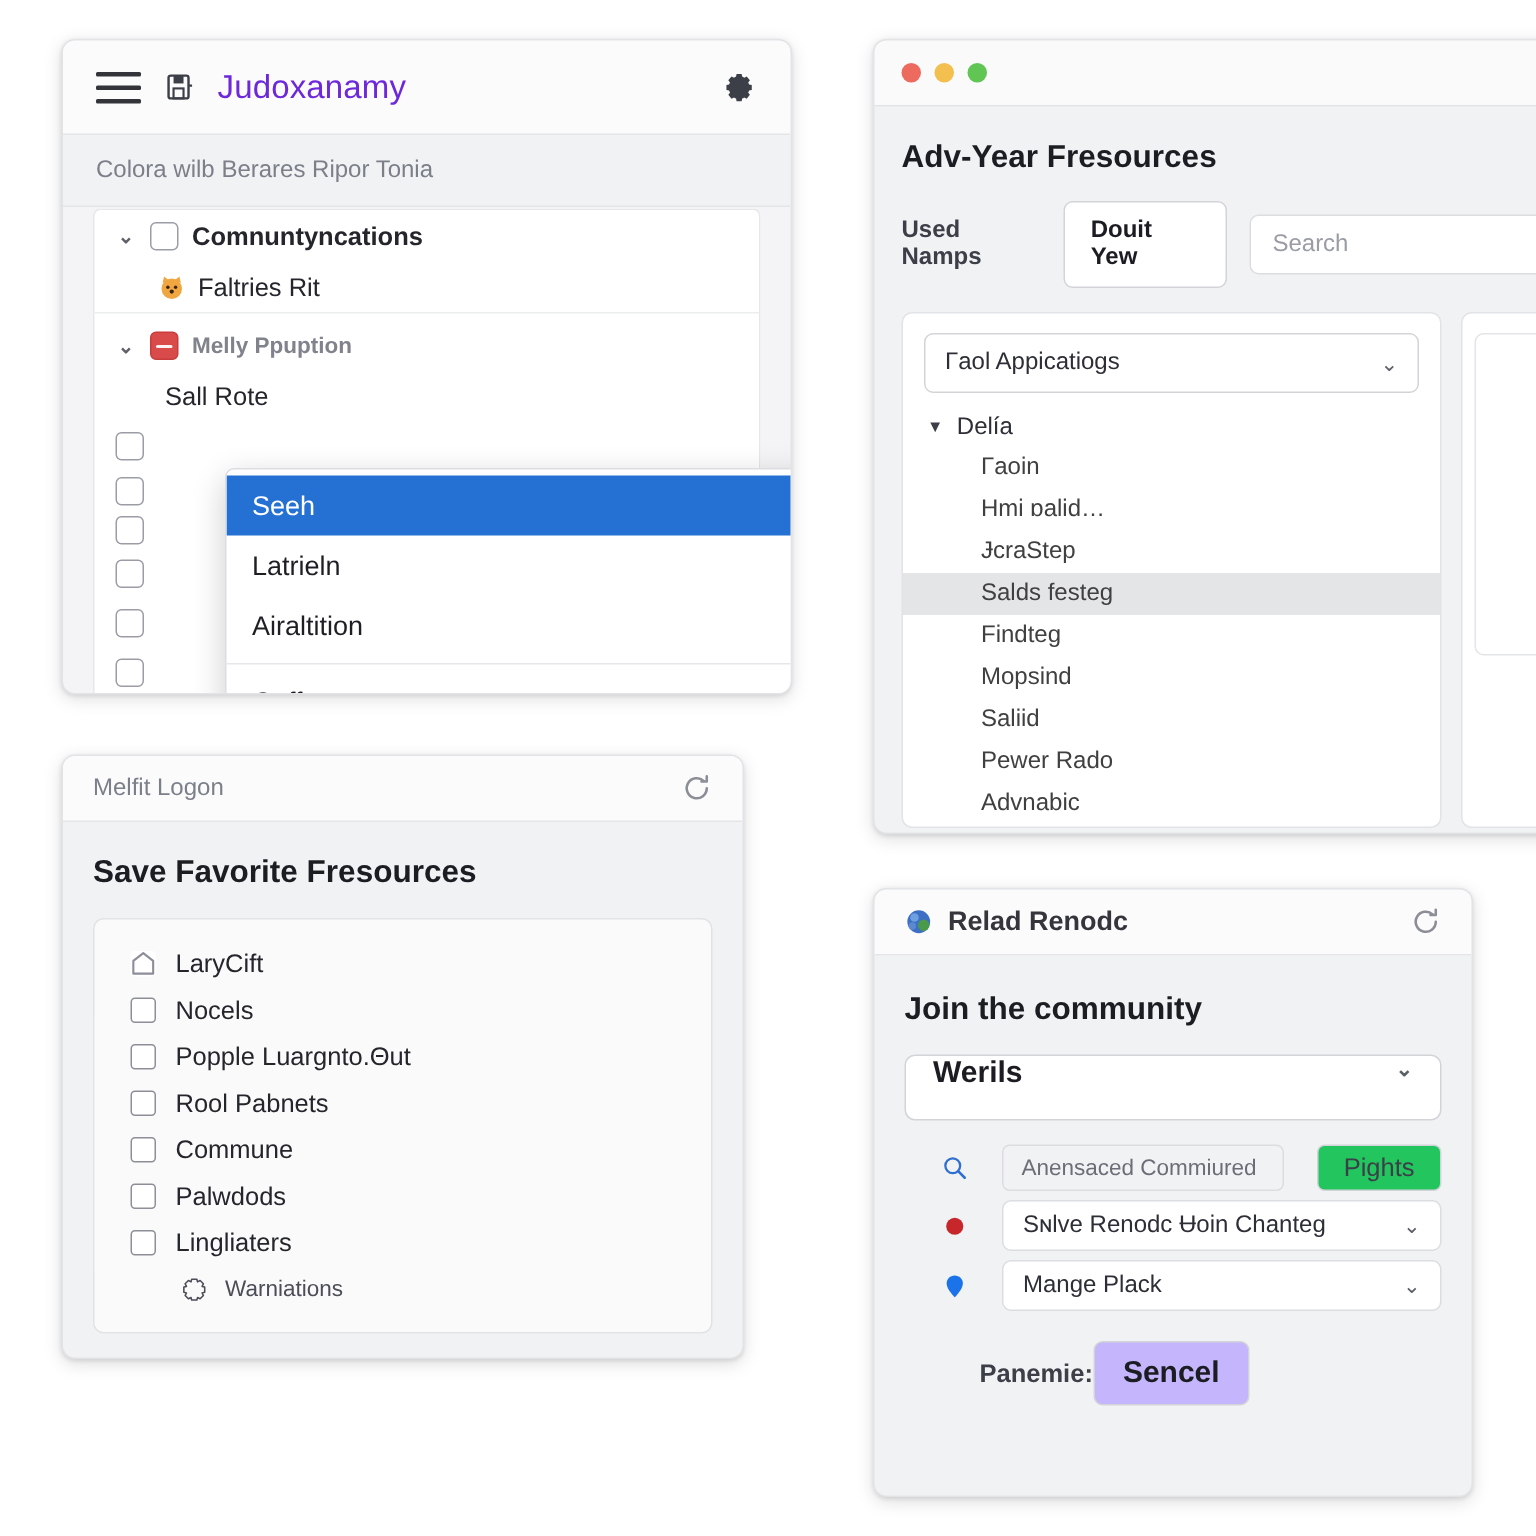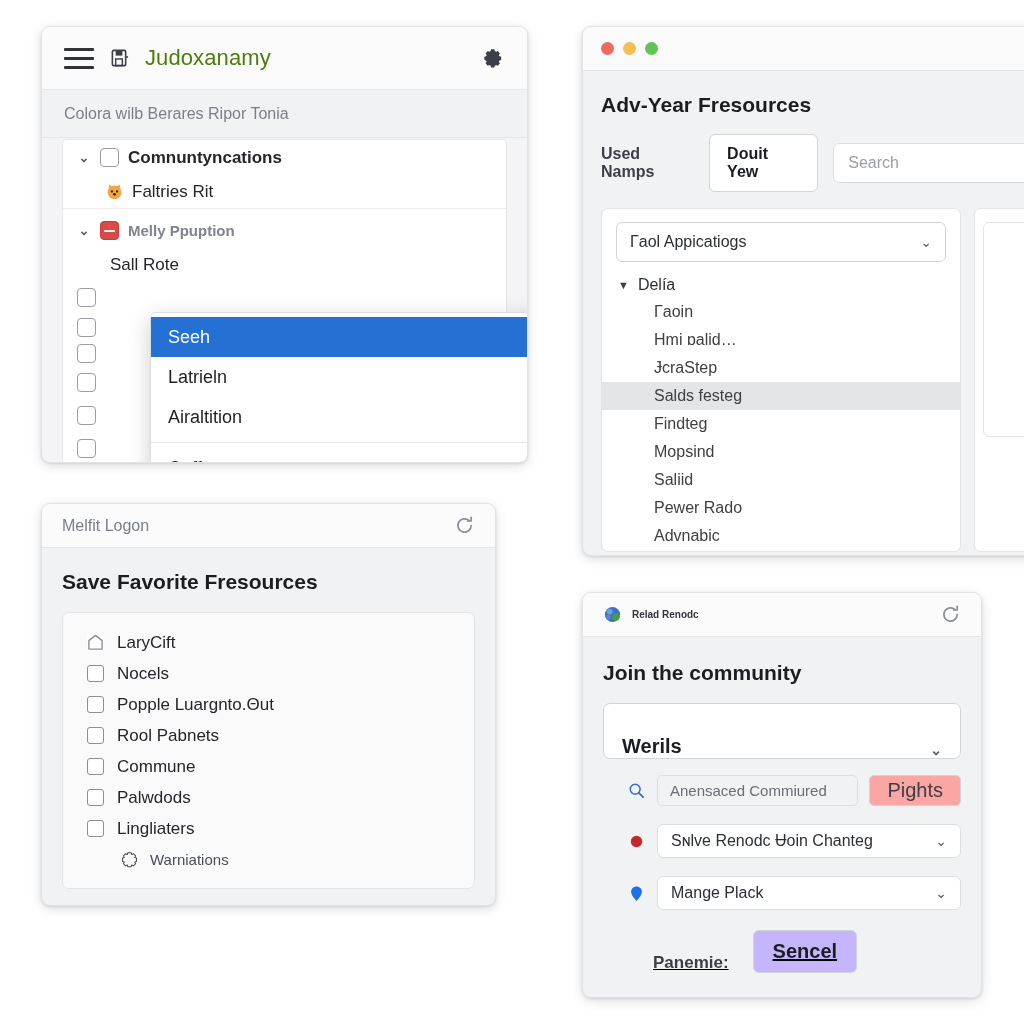--- a/index.html
+++ b/index.html
@@ -25,21 +25,21 @@
   
   #panel-tree { left: 41px; top: 26px; width: 487px; height: 437px; background:#f4f4f6; }
   .tb {
     height: 63px; background: #fbfbfc;
     border-bottom: 1px solid #e4e5e8;
     display: flex; align-items: center; padding: 0 22px; gap: 16px;
   }
   .hamburger { width: 30px; height: 21px; display:flex; flex-direction:column; justify-content:space-between; cursor:pointer;}
   .hamburger i { display:block; height:3px; background:#32343a; border-radius:1px; }
   .tb-app-icon { width: 19px; height: 20px; flex: 0 0 auto; }
-  .tb-title { font-size: 22px; color: #4d7c0f; letter-spacing:.1px; }
+  .tb-title { font-size: 22px; color: #6d28d9; letter-spacing:.1px; }
   .tb-spacer { flex: 1 1 auto; }
   .gear { width: 27px; height: 27px; cursor: pointer; }
 
   .subbar {
     height: 48px; display:flex; align-items:center; padding: 0 22px;
     font-size: 16px; color: #7b7f89; background:#f1f2f4;
     border-bottom: 1px solid #e4e5e8;
   }
   .tree {
     position:absolute; left:0; right:0; top:112px; bottom:0;
@@ -111,55 +111,55 @@
   .tree2-item { padding:5px 0 5px 52px; font-size:16px; color:#404040; }
   .tree2-item.hl { background:#e4e5e7; }
 
   
   #panel-fav { left: 41px; top: 503px; width: 455px; height: 403px; }
   .hdr-bar {
     height:44px; background:#fbfbfc; border-bottom:1px solid #e4e5e8;
     display:flex; align-items:center; padding:0 20px; gap:10px;
   }
   .hdr-title { flex:1 1 auto; font-size:16px; color:#7b7f89; }
-  .hdr-title.dark { color:#34363c; font-weight:bold; font-size:10px; flex:1 1 auto;}
+  .hdr-title.dark { color:#34363c; font-weight:bold; font-size:18px; flex:1 1 auto;}
   .reload { width:21px; height:21px; }
   .fav-body { padding: 18px 20px 20px 20px;}
   .fav-h2 { font-size:21px; font-weight:bold; color:#1b1d22; margin: 4px 0 18px 0; }
   .fav-card { background:#fafafb; border:1px solid #e2e3e6; border-radius:7px; padding:14px 0 14px 0;}
   .fav-row { display:flex; align-items:center; gap:13px; height:31px; padding-left:24px; font-size:17px; color:#24262b;}
   .cbx2 { width:17px; height:17px; border:1.6px solid #8c8f98; border-radius:3px; background:#fff; flex:0 0 auto;}
   .fav-sub { display:flex; align-items:center; gap:12px; height:30px; padding-left:58px; font-size:15px; color:#4b4e56;}
 
   
   #panel-comm { left: 582px; top: 592px; width: 400px; height: 406px; }
   .comm-body { padding: 18px 20px 20px 20px; }
   .comm-h2 { font-size:21px; font-weight:bold; color:#1b1d22; margin: 6px 0 18px 0;}
   .sel-lg {
-    background:#fff; border:1px solid #d3d4d8; border-radius:7px; height:56px;
-    display:flex; align-items:flex-end; padding:0 18px; font-size:20px; font-weight:bold; color:#1b1d22;
+    background:#fff; border:1px solid #d3d4d8; border-radius:7px; height:44px;
+    display:flex; align-items:flex-start; padding:0 18px; font-size:20px; font-weight:bold; color:#1b1d22;
     margin-bottom: 16px;
   }
   .sel-lg .sv { flex:1 1 auto; }
-  .frow { display:flex; align-items:center; gap:11px; margin-bottom:18px; padding-left:24px;}
+  .frow { display:flex; align-items:center; gap:22px; margin-bottom:6px; padding-left:24px;}
   .f-icon { width:19px; height:19px; flex:0 0 auto; }
   .txt-input {
     background:#f1f2f4; border:1px solid #dcdde0; border-radius:5px; height:31px;
     display:flex; align-items:center; padding:0 12px; font-size:15px; color:#6b6e77; width:202px;
   }
   .btn-gray {
-    background:#fca5a5; border:1px solid #d3d4d8; border-radius:5px; height:31px;
-    display:flex; align-items:center; padding:0 17px; font-size:20px; color:#3c3f47; cursor:pointer;
+    background:#22c55e; border:1px solid #d3d4d8; border-radius:5px; height:31px;
+    display:flex; align-items:center; padding:0 17px; font-size:17px; color:#3c3f47; cursor:pointer;
   }
   .sel-sm {
     background:#fff; border:1px solid #dcdde0; border-radius:6px; height:34px; flex:1 1 auto;
     display:flex; align-items:center; padding:0 13px; font-size:16px; color:#2c2f36;
   }
   .sel-sm .sv { flex:1 1 auto; }
-  .foot { display:flex; align-items:flex-end; gap:24px; padding-left:50px; margin-top:20px;text-decoration:underline;}
+  .foot { display:flex; align-items:center; gap:0; padding-left:50px; margin-top:20px;}
   .foot-label { font-size:17px; font-weight:bold; color:#3c3f47;}
   .btn-white {
     background:#c4b5fd; border:1px solid #d3d4d8; border-radius:6px;
     padding:9px 19px; font-size:20px; font-weight:bold; color:#1b1d22; cursor:pointer;
   }
 </style>
 </head>
 <body>
 
 <div id="root">

